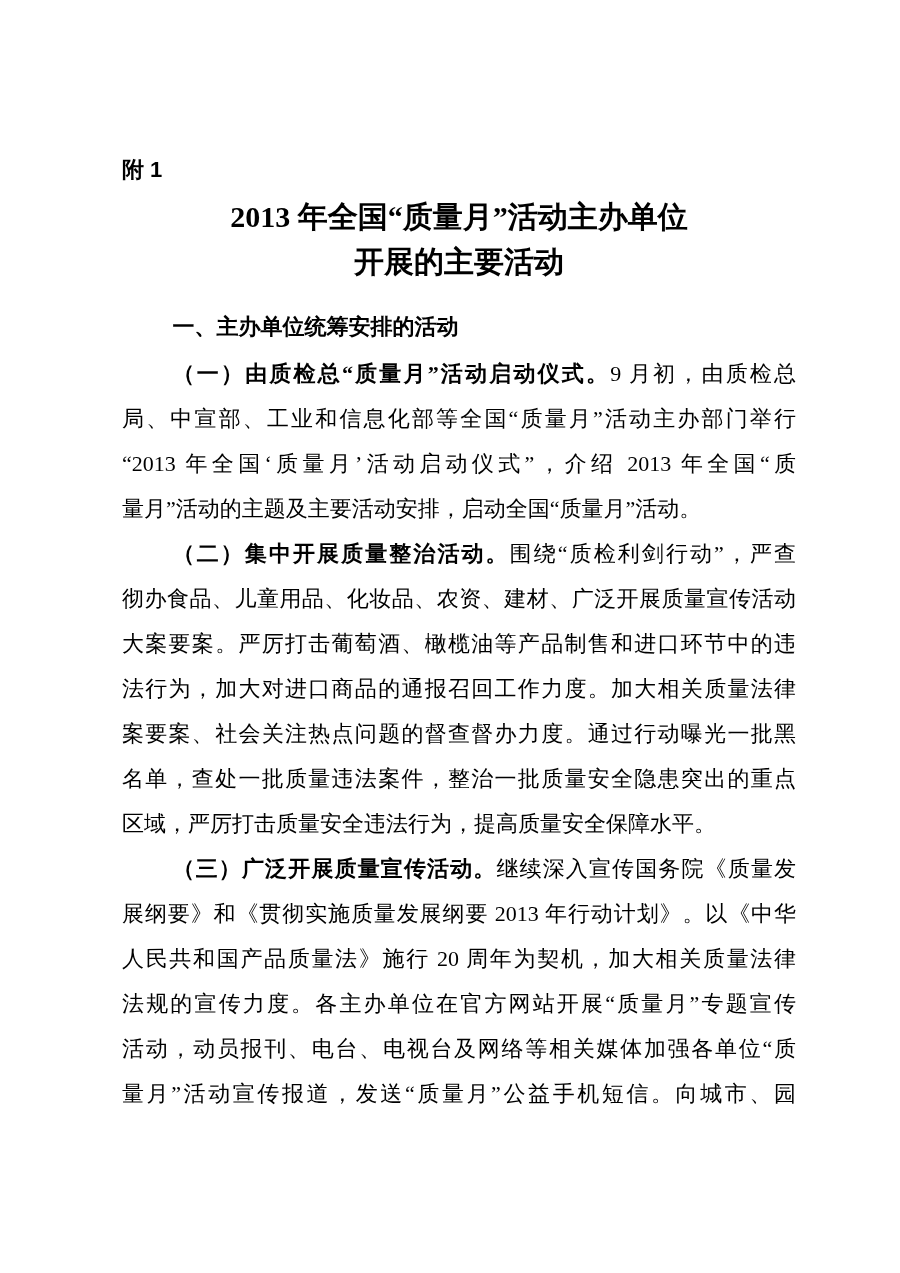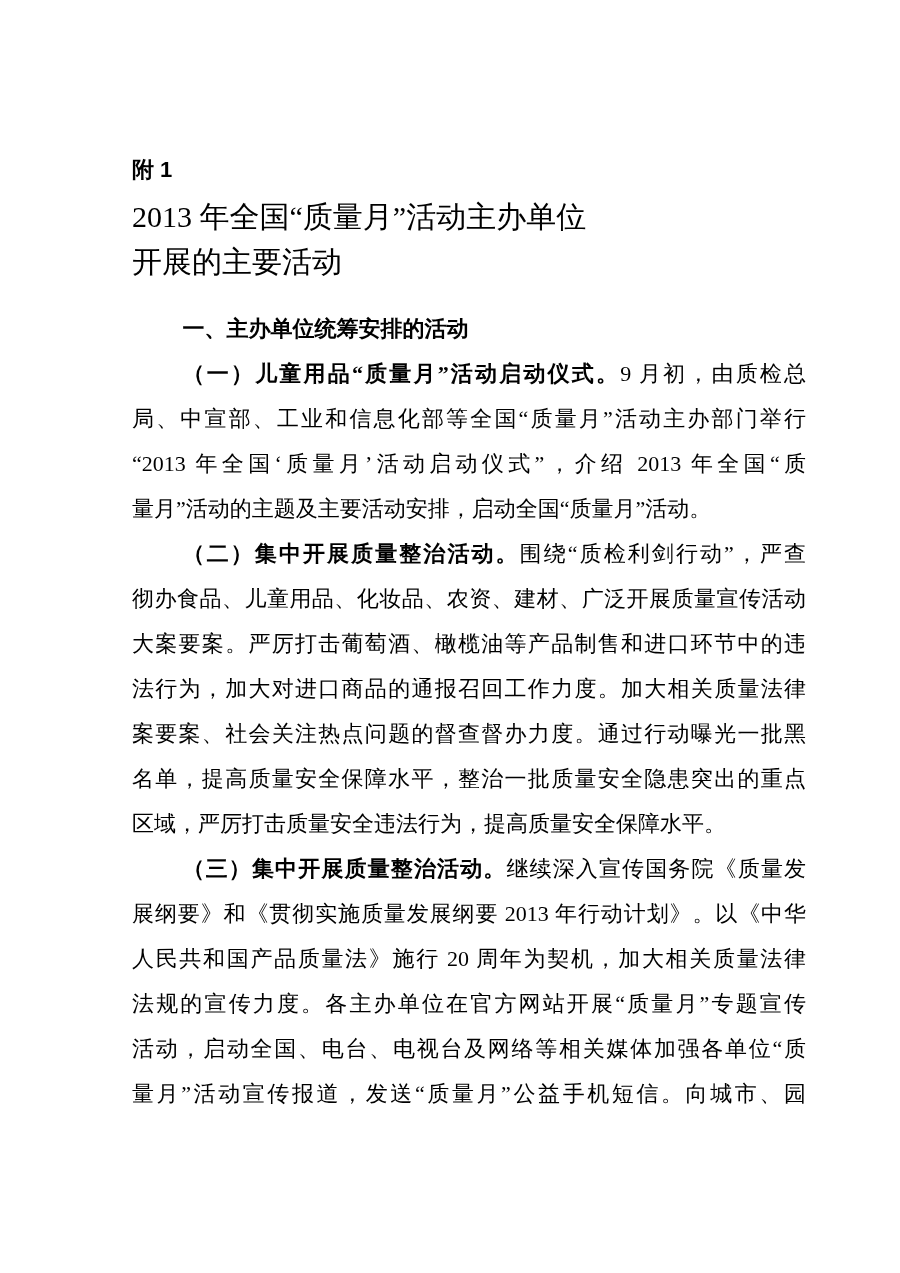--- a/index.html
+++ b/index.html
@@ -11,83 +11,83 @@
     position: relative;
     width: 900px;
     height: 1273px;
     background: #ffffff;
     color: #000000;
     font-family: "Liberation Serif", "DejaVu Serif", serif;
     overflow: hidden;
   }
   .doc {
     position: absolute;
-    left: 132px;
+    left: 122px;
     top: 156px;
     width: 674px;
   }
   .attach {
     font-family: "Liberation Sans", "DejaVu Sans", sans-serif;
     font-weight: bold;
     font-size: 22px;
     line-height: 28px;
     height: 38px;
     text-align: left;
   }
   .title {
-    text-align: left;
-    font-weight: normal;
+    text-align: center;
+    font-weight: bold;
     font-size: 30px;
     line-height: 45px;
     margin: 0 0 22px 0;
   }
   .body-lines { width: 674px; }
   .line {
     font-size: 22px;
     line-height: 45px;
     height: 45px;
     overflow: hidden;
     text-align: justify;
     text-justify: inter-character;
   }
   .line.stretch { text-align-last: justify; }
   .line.no-stretch { text-align-last: left; }
   .line.indent { text-indent: 2.3em; }
   .line.heading {
-    font-family: Liberation Serif, serif;
+    font-family: Liberation Mono, monospace;
     font-weight: bold;
     text-align: left;
     text-align-last: left;
   }
   .seg-bold { font-weight: bold; }
 </style>
 </head>
 <body>
 
 <div class="page">
   <div class="doc">
     <div class="attach">附 1</div>
     <div class="title">
       <div>2013 年全国“质量月”活动主办单位</div>
       <div>开展的主要活动</div>
     </div>
     <div class="body-lines">
         <div class="line heading indent no-stretch"><span class="seg-bold">一、主办单位统筹安排的活动</span></div>
-        <div class="line indent stretch"><span class="seg-bold">（一）儿童用品“质量月”活动启动仪式。</span><span>9 月初，由质检总</span></div>
+        <div class="line indent stretch"><span class="seg-bold">（一）由质检总“质量月”活动启动仪式。</span><span>9 月初，由质检总</span></div>
         <div class="line stretch"><span>局、中宣部、工业和信息化部等全国“质量月”活动主办部门举行</span></div>
         <div class="line stretch"><span>“2013 年全国‘质量月’活动启动仪式”，介绍 2013 年全国“质</span></div>
         <div class="line no-stretch"><span>量月”活动的主题及主要活动安排，启动全国“质量月”活动。</span></div>
         <div class="line indent stretch"><span class="seg-bold">（二）集中开展质量整治活动。</span><span>围绕“质检利剑行动”，严查</span></div>
         <div class="line stretch"><span>彻办食品、儿童用品、化妆品、农资、建材、广泛开展质量宣传活动</span></div>
         <div class="line stretch"><span>大案要案。严厉打击葡萄酒、橄榄油等产品制售和进口环节中的违</span></div>
         <div class="line stretch"><span>法行为，加大对进口商品的通报召回工作力度。加大相关质量法律</span></div>
         <div class="line stretch"><span>案要案、社会关注热点问题的督查督办力度。通过行动曝光一批黑</span></div>
-        <div class="line stretch"><span>名单，提高质量安全保障水平，整治一批质量安全隐患突出的重点</span></div>
+        <div class="line stretch"><span>名单，查处一批质量违法案件，整治一批质量安全隐患突出的重点</span></div>
         <div class="line no-stretch"><span>区域，严厉打击质量安全违法行为，提高质量安全保障水平。</span></div>
-        <div class="line indent stretch"><span class="seg-bold">（三）集中开展质量整治活动。</span><span>继续深入宣传国务院《质量发</span></div>
+        <div class="line indent stretch"><span class="seg-bold">（三）广泛开展质量宣传活动。</span><span>继续深入宣传国务院《质量发</span></div>
         <div class="line stretch"><span>展纲要》和《贯彻实施质量发展纲要 2013 年行动计划》。以《中华</span></div>
         <div class="line stretch"><span>人民共和国产品质量法》施行 20 周年为契机，加大相关质量法律</span></div>
         <div class="line stretch"><span>法规的宣传力度。各主办单位在官方网站开展“质量月”专题宣传</span></div>
-        <div class="line stretch"><span>活动，启动全国、电台、电视台及网络等相关媒体加强各单位“质</span></div>
+        <div class="line stretch"><span>活动，动员报刊、电台、电视台及网络等相关媒体加强各单位“质</span></div>
         <div class="line stretch"><span>量月”活动宣传报道，发送“质量月”公益手机短信。向城市、园</span></div>
       </div>
   </div>
 </div>
 
 </body></html>

